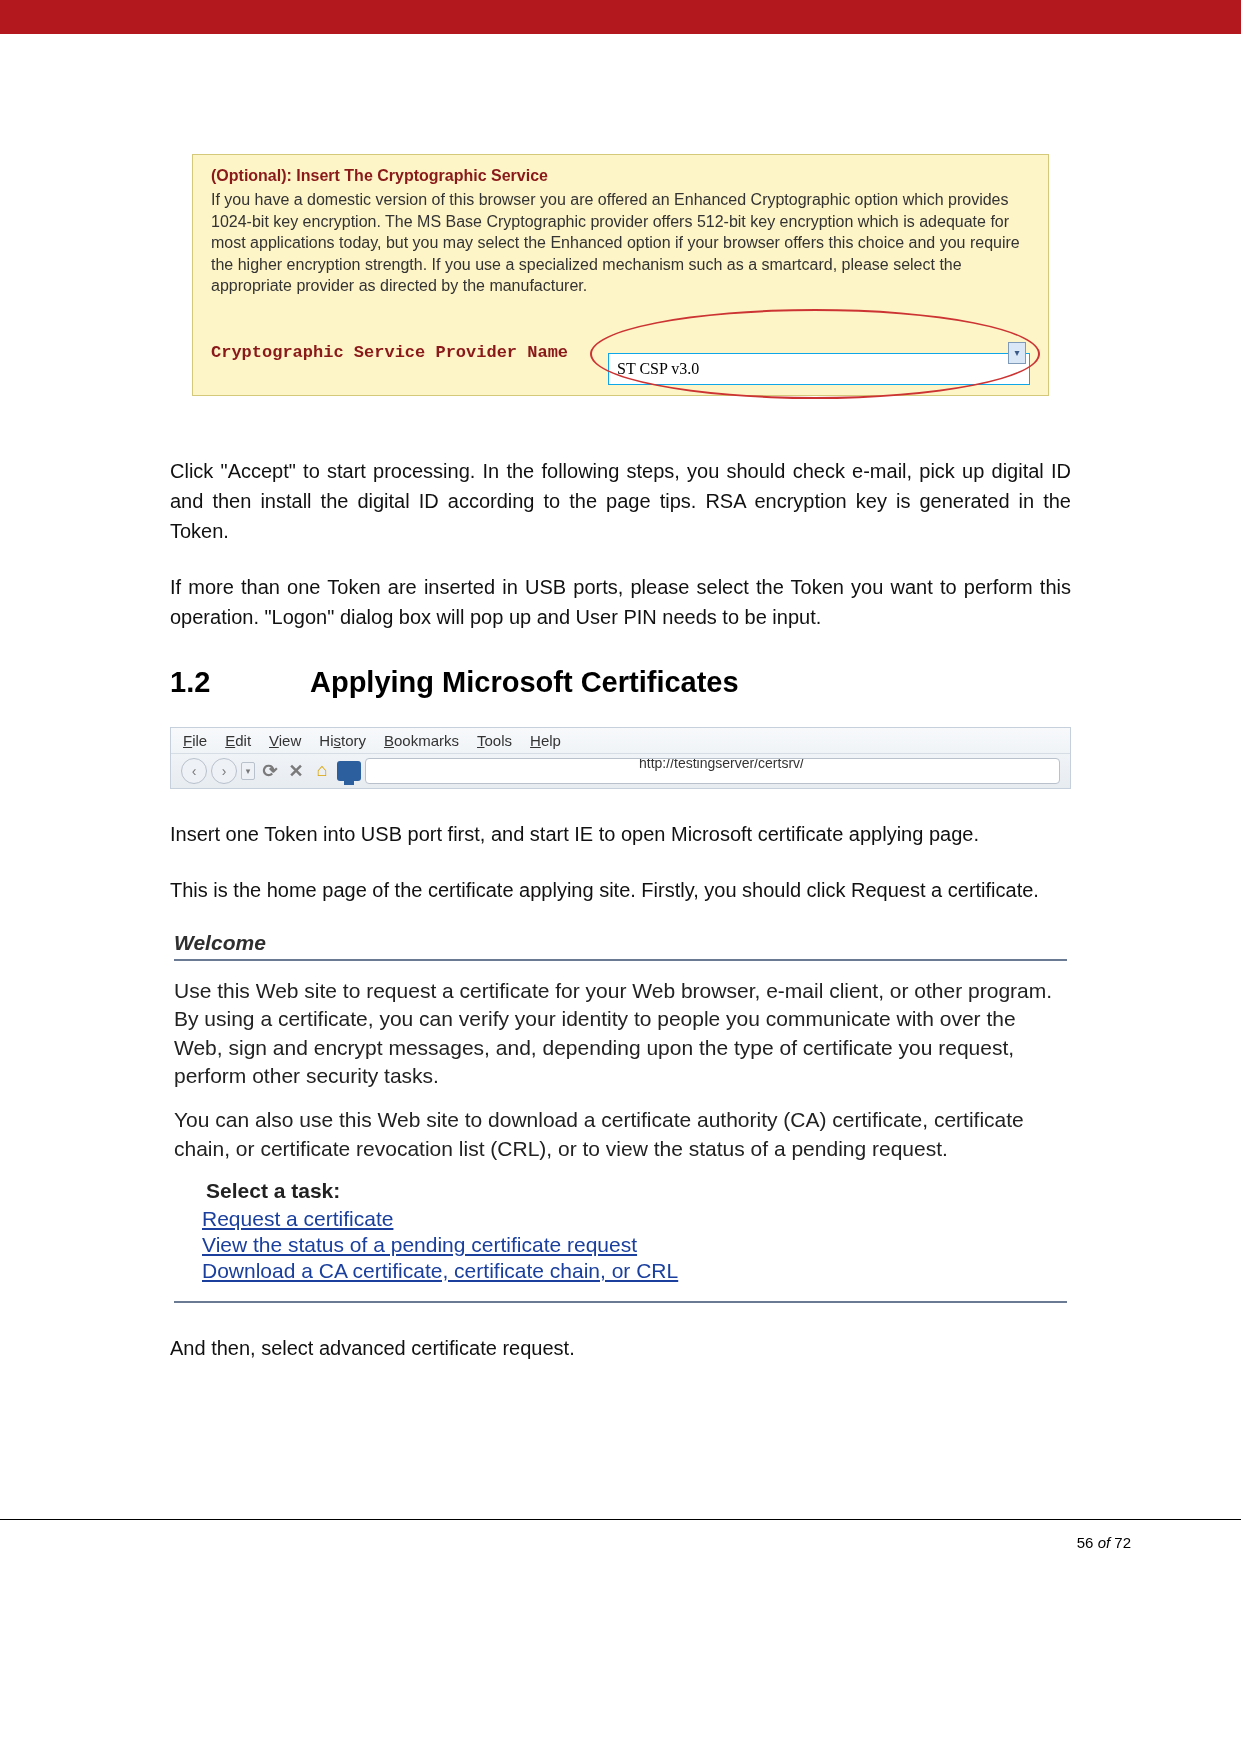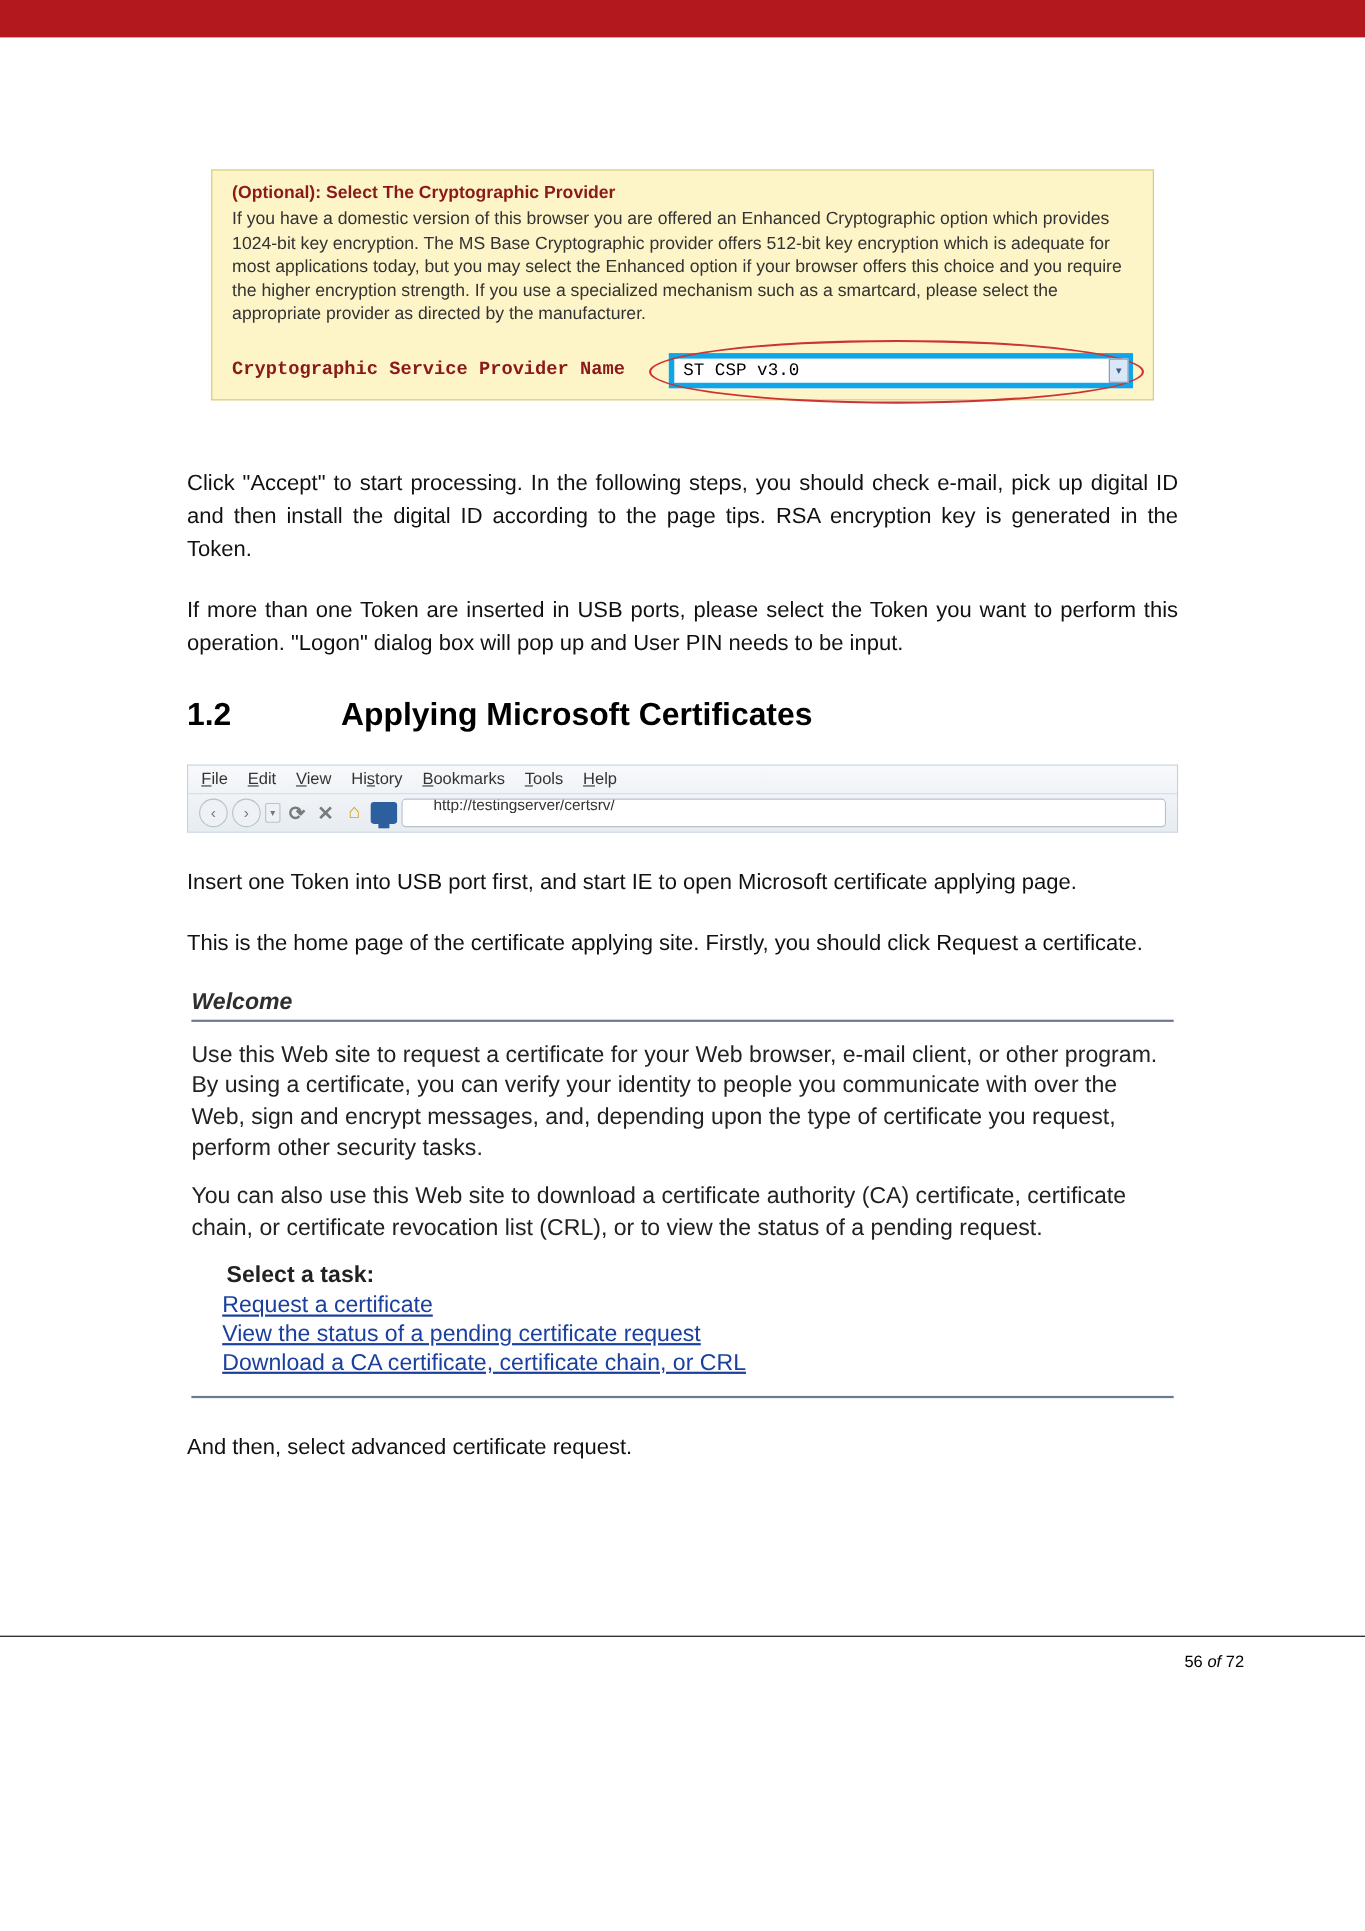--- a/index.html
+++ b/index.html
@@ -38,26 +38,27 @@
     font-weight: bold;
     color: #8a1919;
     font-size: 17px;
     line-height: 1.2;
     font-family: Liberation Mono, monospace;
   }
   .csp-select-wrap { position: relative; flex: 1; }
   .csp-select {
     width: 100%;
     height: 32px;
-    border: 5px solid #0ea5e9;
-    background: #fff;
-    font-family: Liberation Mono, monospace;
+    border: 1px solid #0ea5e9;
+    background: #fff;
+    font-family: Liberation Serif, serif;
     font-size: 16px;
     padding: 0 28px 0 8px;
     color: #000;
+    margin-top: 32px;
   }
   .csp-select-arrow {
     position: absolute;
     right: 4px; top: 50%;
     transform: translateY(-50%);
     width: 18px; height: 22px;
     background: #d9e7f7;
     border: 1px solid #7f99b9;
     display: flex;
     align-items: center;
@@ -141,20 +142,21 @@
   .url-input {
     flex: 1;
     height: 26px;
     border: 1px solid #b8c1cc;
     border-radius: 4px;
     background: #fff;
     padding: 0 10px 16px 28px;
     font-size: 14px;
     color: #333;
     position: relative;
+    text-align: center;
   }
   .url-page-icon {
     position: absolute;
     left: 8px; top: 50%;
     transform: translateY(-50%);
     width: 14px; height: 16px;
     border: 1px solid #bbb;
     background: #fff;
   }
   .url-wrap { position: relative; flex: 1; display: flex; }
@@ -200,21 +202,21 @@
   .page-number .of { font-style: italic; }
 </style>
 </head>
 <body>
 
 <div class="top-bar"></div>
 
 <div class="page">
 
   <div class="crypto-panel">
-    <div class="crypto-heading">(Optional): Select The Cryptographic Provider</div>
+    <div class="crypto-heading">(Optional): Insert The Cryptographic Service</div>
     <div class="crypto-body">If you have a domestic version of this browser you are offered an Enhanced Cryptographic option which provides 1024-bit key encryption. The MS Base Cryptographic provider offers 512-bit key encryption which is adequate for most applications today, but you may select the Enhanced option if your browser offers this choice and you require the higher encryption strength. If you use a specialized mechanism such as a smartcard, please select the appropriate provider as directed by the manufacturer.</div>
     <div class="crypto-row">
       <div class="crypto-label">Cryptographic Service Provider Name</div>
       <div class="csp-select-wrap">
         <div class="csp-ellipse"></div>
         <input class="csp-select" readonly="" value="ST CSP v3.0" style="">
         <div class="csp-select-arrow">▾</div>
       </div>
     </div>
   </div>

